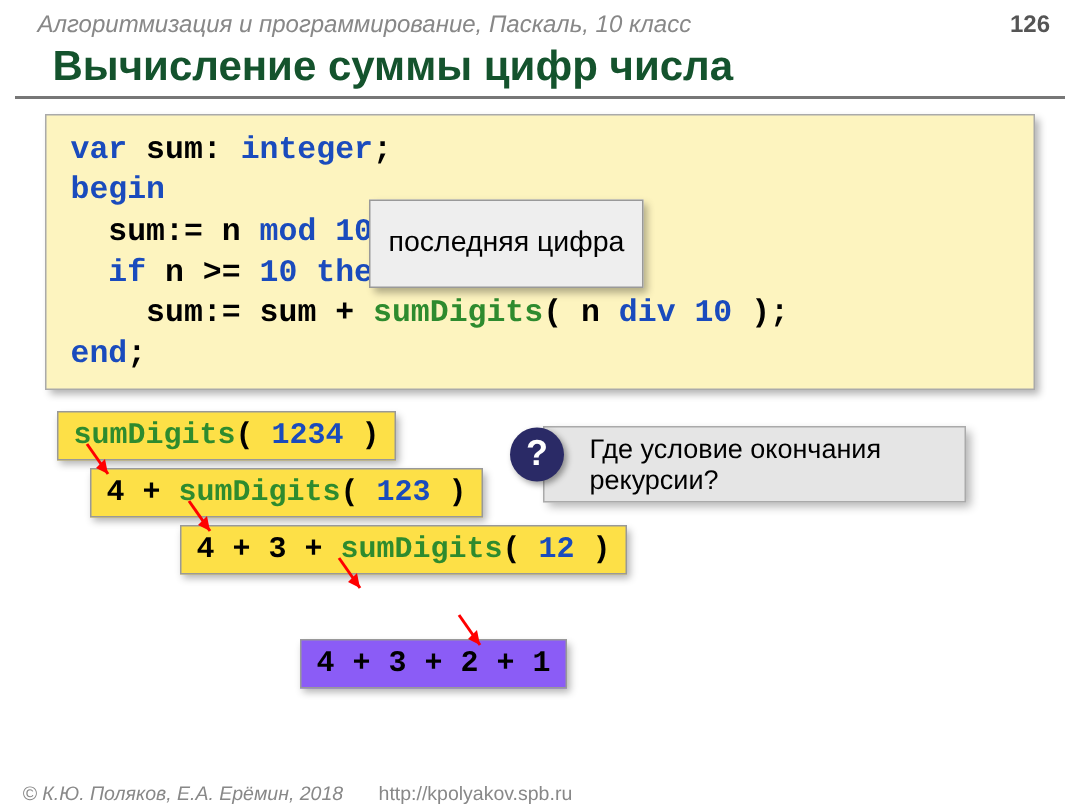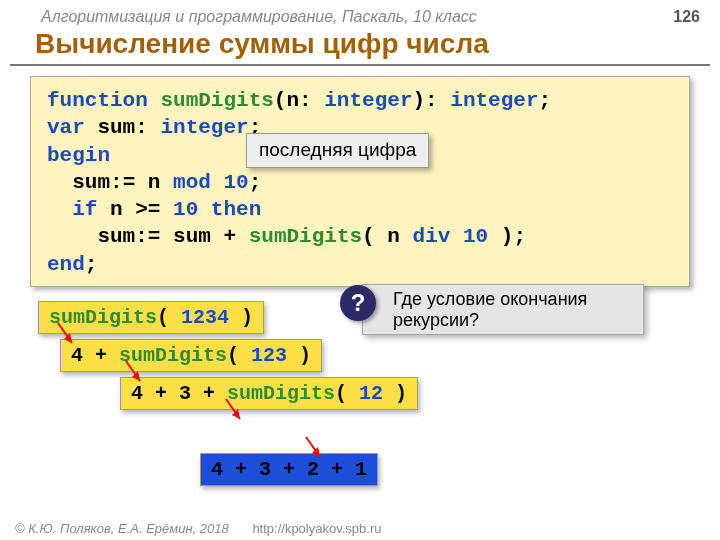--- a/index.html
+++ b/index.html
@@ -6,32 +6,32 @@
     margin: 0;
     padding: 0;
     width: 720px;
     height: 540px;
     font-family: Arial, Helvetica, sans-serif;
     background: #fff;
     position: relative;
     overflow: hidden;
   }
   .slide-header {
-    padding: 8px 20px 2px 41px;
+    padding: 8px 20px 2px 25px;
     display: flex;
     justify-content: space-between;
     font-style: italic;
     color: #888;
     font-size: 16px;
   }
   .page-num { font-style: normal; font-weight: bold; color: #555; }
   .title {
     font-size: 28px;
     font-weight: bold;
-    color: #a16207;
+    color: #14532d;
     padding: 0 0 4px 25px;
     border-bottom: 2px solid #777;
     margin: 0 10px 10px 10px;
   }
   .codebox {
     background: #fdf4bf;
     border: 1px solid #aaa;
     box-shadow: 3px 3px 5px rgba(0,0,0,0.3);
     margin: 0 30px 0 30px;
     padding: 10px 16px 8px 16px;
@@ -44,21 +44,21 @@
   .kw { color: #1a4bbd; }
   .id { color: #2e8b2e; }
   .callout {
     position: absolute;
     background: #eee;
     border: 1px solid #999;
     box-shadow: 3px 3px 5px rgba(0,0,0,0.3);
     font-family: Arial, sans-serif;
     font-weight: normal;
     font-size: 19px;
-    padding: 4px 12px;
+    padding: 16px 12px;
     white-space: nowrap;
   }
   .qmark {
     position: absolute;
     width: 36px; height: 36px;
     background: #2a2a66;
     color: #fff;
     border-radius: 50%;
     font-weight: bold;
     font-size: 24px;
@@ -86,21 +86,21 @@
     position: absolute;
     background: #fde047;
     border: 1px solid #999;
     box-shadow: 2px 3px 5px rgba(0,0,0,0.3);
     font-family: "Courier New", monospace;
     font-weight: bold;
     font-size: 20px;
     padding: 4px 10px;
     white-space: nowrap;
   }
-  .stepbox.final { background: #1d4ed8; }
+  .stepbox.final { background: #8b5cf6; }
   svg.arrow { position: absolute; overflow: visible; z-index: 2; }
   .footer {
     position: absolute;
     bottom: 4px;
     left: 15px;
     font-size: 13px;
     font-style: italic;
     color: #888;
   }
   .footer .url { font-style: normal; margin-left: 20px; color: #888; }
@@ -108,21 +108,20 @@
 </head>
 <body>
 
 <div class="slide-header">
   <span>Алгоритмизация и программирование, Паскаль, 10 класс</span>
   <span class="page-num">126</span>
 </div>
 <div class="title">Вычисление суммы цифр числа</div>
 
 <div class="codebox">
-  <div><span class="kw">function </span><span class="id">sumDigits</span><span>(n: </span><span class="kw">integer</span><span>): </span><span class="kw">integer</span><span>;</span></div>
   <div><span class="kw">var</span><span> sum: </span><span class="kw">integer</span><span>;</span></div>
   <div><span class="kw">begin</span></div>
   <div style="white-space:pre;"><span>  sum:</span><span>= </span><span>n </span><span class="kw">mod</span><span class="kw"> 10</span><span>;</span></div>
   <div style="white-space:pre;"><span class="kw">  if</span><span> n </span><span>&gt;= </span><span class="kw">10</span><span class="kw"> then</span></div>
   <div style="white-space:pre;"><span>    sum:</span><span>= </span><span>sum </span><span>+ </span><span class="id">sumDigits</span><span>( </span><span>n </span><span class="kw">div</span><span class="kw"> 10</span><span> );</span></div>
   <div><span class="kw">end</span><span>;</span></div>
 
   <div class="callout" style="top:56px; left:215px;">последняя цифра</div>
 </div>
 

